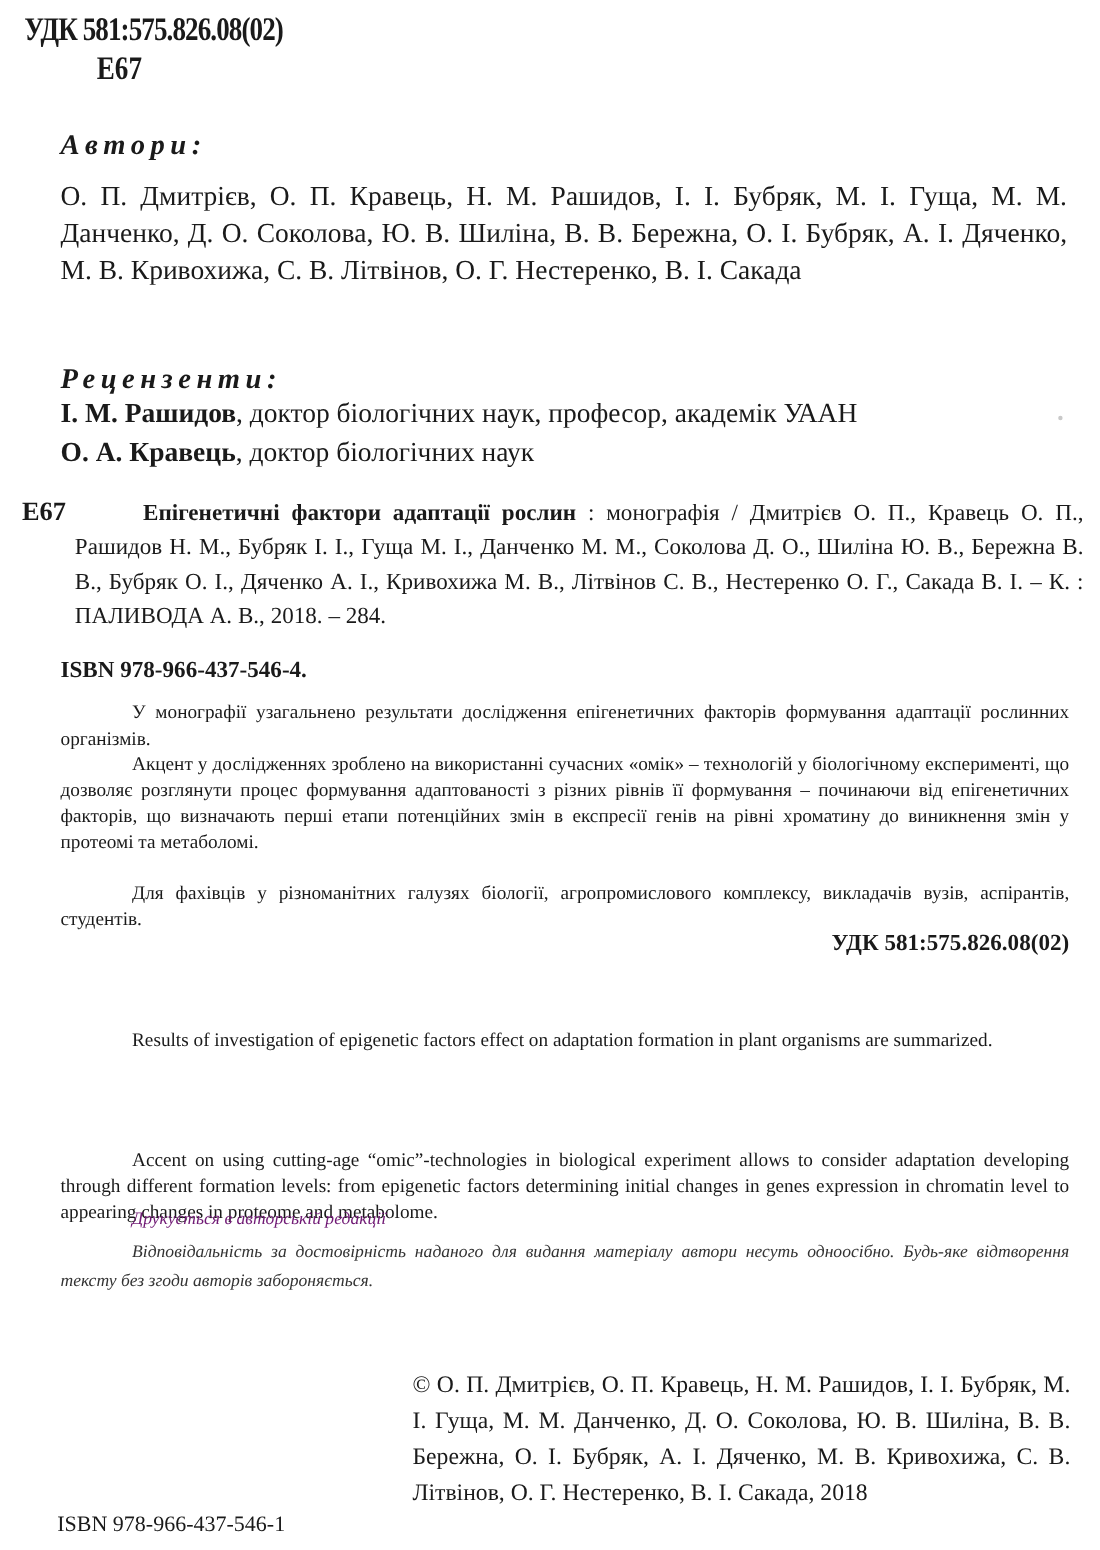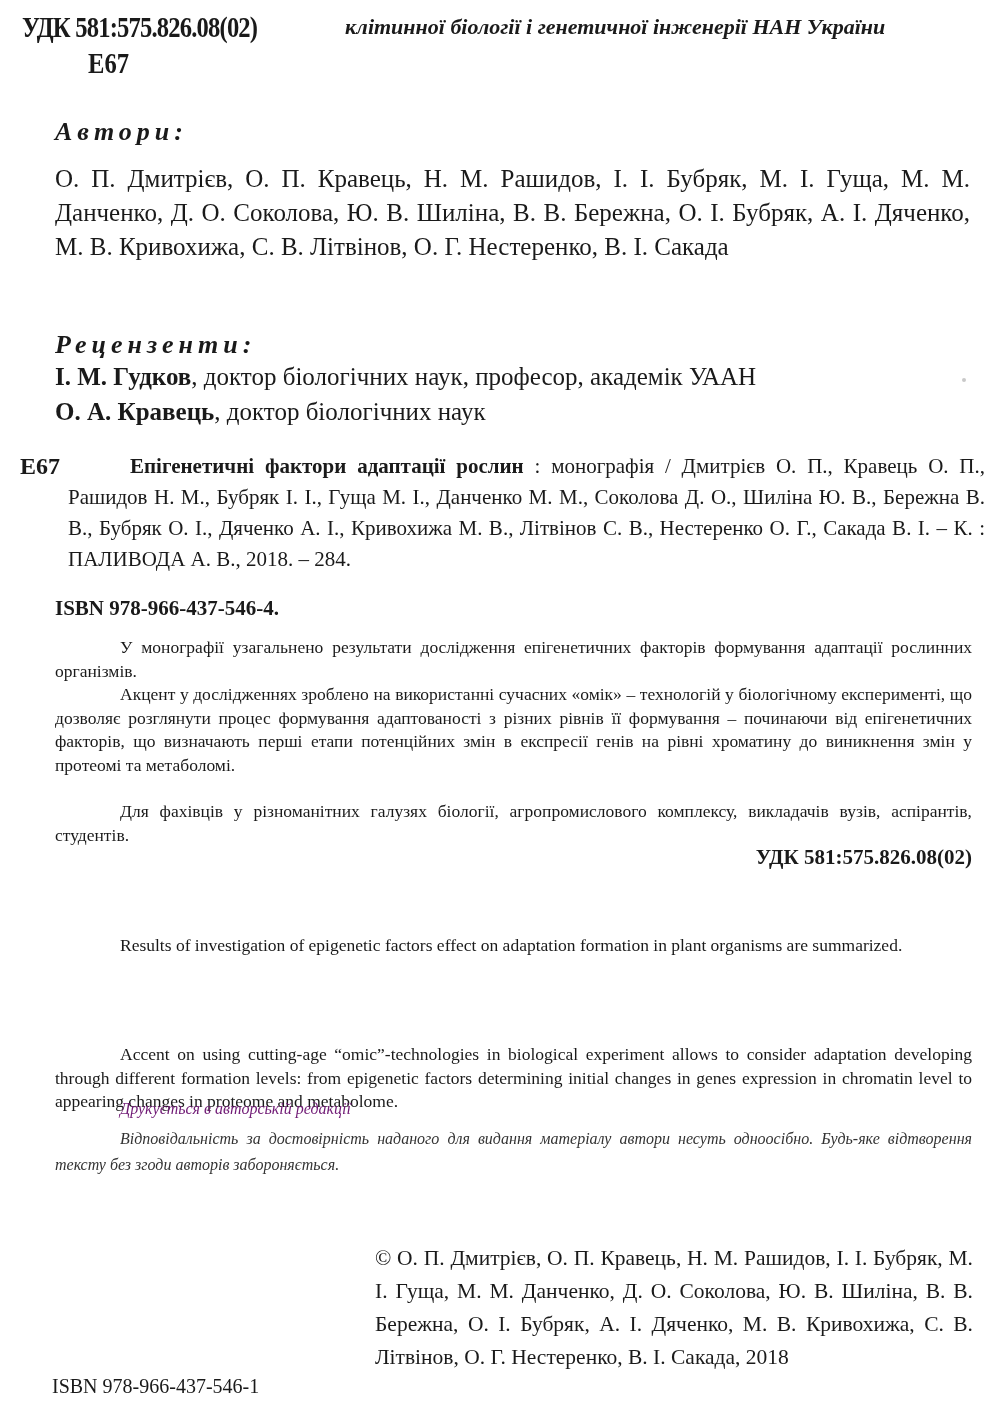--- a/index.html
+++ b/index.html
@@ -53,29 +53,28 @@
   #isbn-bottom { left: 52px; top: 1375px; font-size: 20px; }
 
   .speck { background: #c9c9c9; border-radius: 50%; }
 </style>
 </head>
 <body>
 
 <div id="udk-top" class="abs">УДК 581:575.826.08(02)</div>
 <div id="e67-top" class="abs">Е67</div>
 <div id="imprint" class="abs">
-  <span>клітинної біології і генетичної інженерії НАН України</span>
 </div>
 
 <div id="authors-title" class="abs sect-title">Автори:</div>
 <div id="authors-list" class="abs">О. П. Дмитрієв, О. П. Кравець, Н. М. Рашидов, І. І. Бубряк, М. І. Гуща, М. М. Данченко, Д. О. Соколова, Ю. В. Шиліна, В. В. Бережна, О. І. Бубряк, А. І. Дяченко, М. В. Кривохижа, С. В. Літвінов, О. Г. Нестеренко, В. І. Сакада</div>
 
 <div id="reviewers-title" class="abs sect-title">Рецензенти:</div>
 <div id="reviewer-1" class="abs reviewer">
-  <b>І. М. Гудков</b><span>, доктор біологічних наук, професор, академік УААН</span>
+  <b>І. М. Рашидов</b><span>, доктор біологічних наук, професор, академік УААН</span>
 </div>
 <div id="reviewer-2" class="abs reviewer">
   <b>О. А. Кравець</b><span>, доктор біологічних наук</span>
 </div>
 
 <div id="cat-index" class="abs">Е67</div>
 <div id="cat-entry" class="abs">
   <span class="ti"></span><b>Епігенетичні фактори адаптації рослин</b><span> : монографія / Дмитрієв О. П., Кравець О. П., Рашидов Н. М., Бубряк І. І., Гуща М. І., Данченко М. М., Соколова Д. О., Шиліна Ю. В., Бережна В. В., Бубряк О. І., Дяченко А. І., Кривохижа М. В., Літвінов С. В., Нестеренко О. Г., Сакада В. І. – К. : ПАЛИВОДА А. В., 2018. – 284.</span>
 </div>
 <div id="isbn-main" class="abs">ISBN 978-966-437-546-4.</div>

